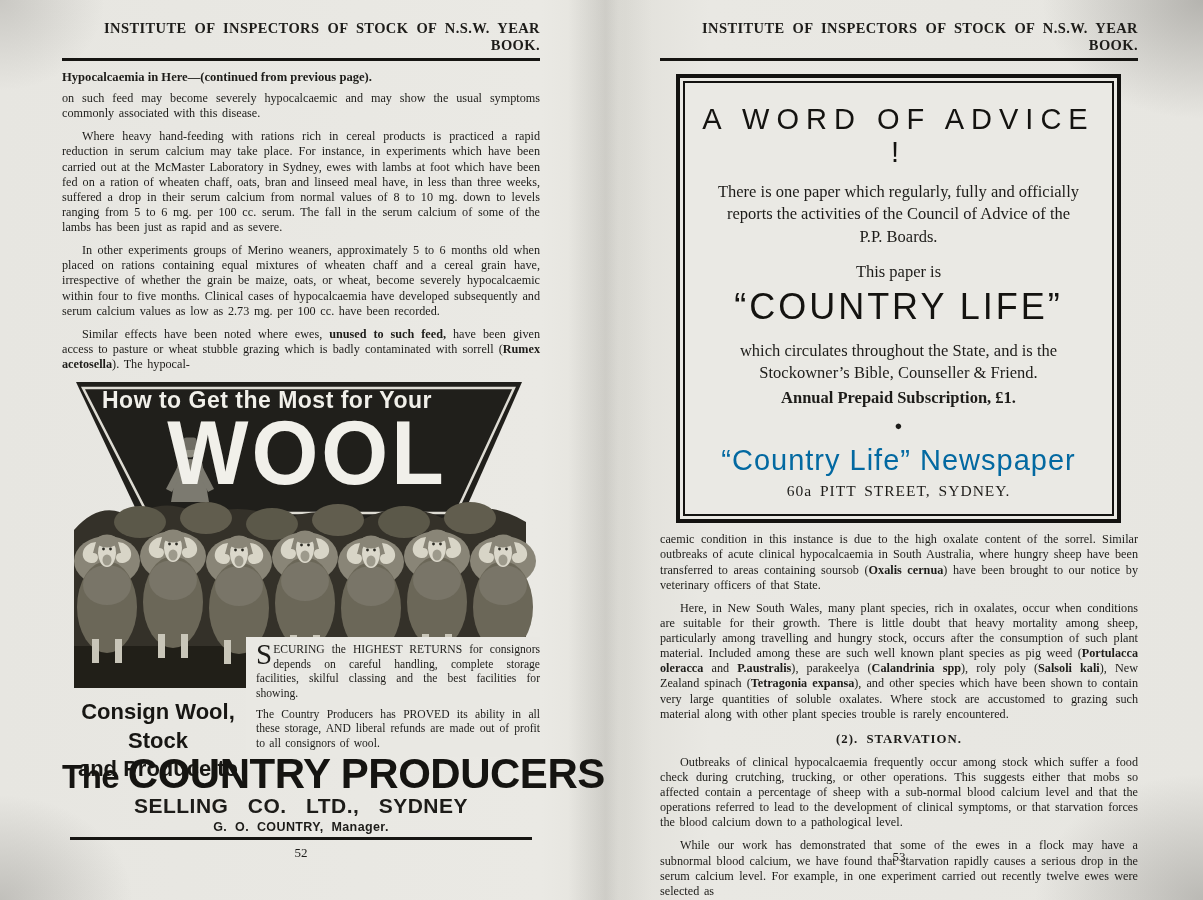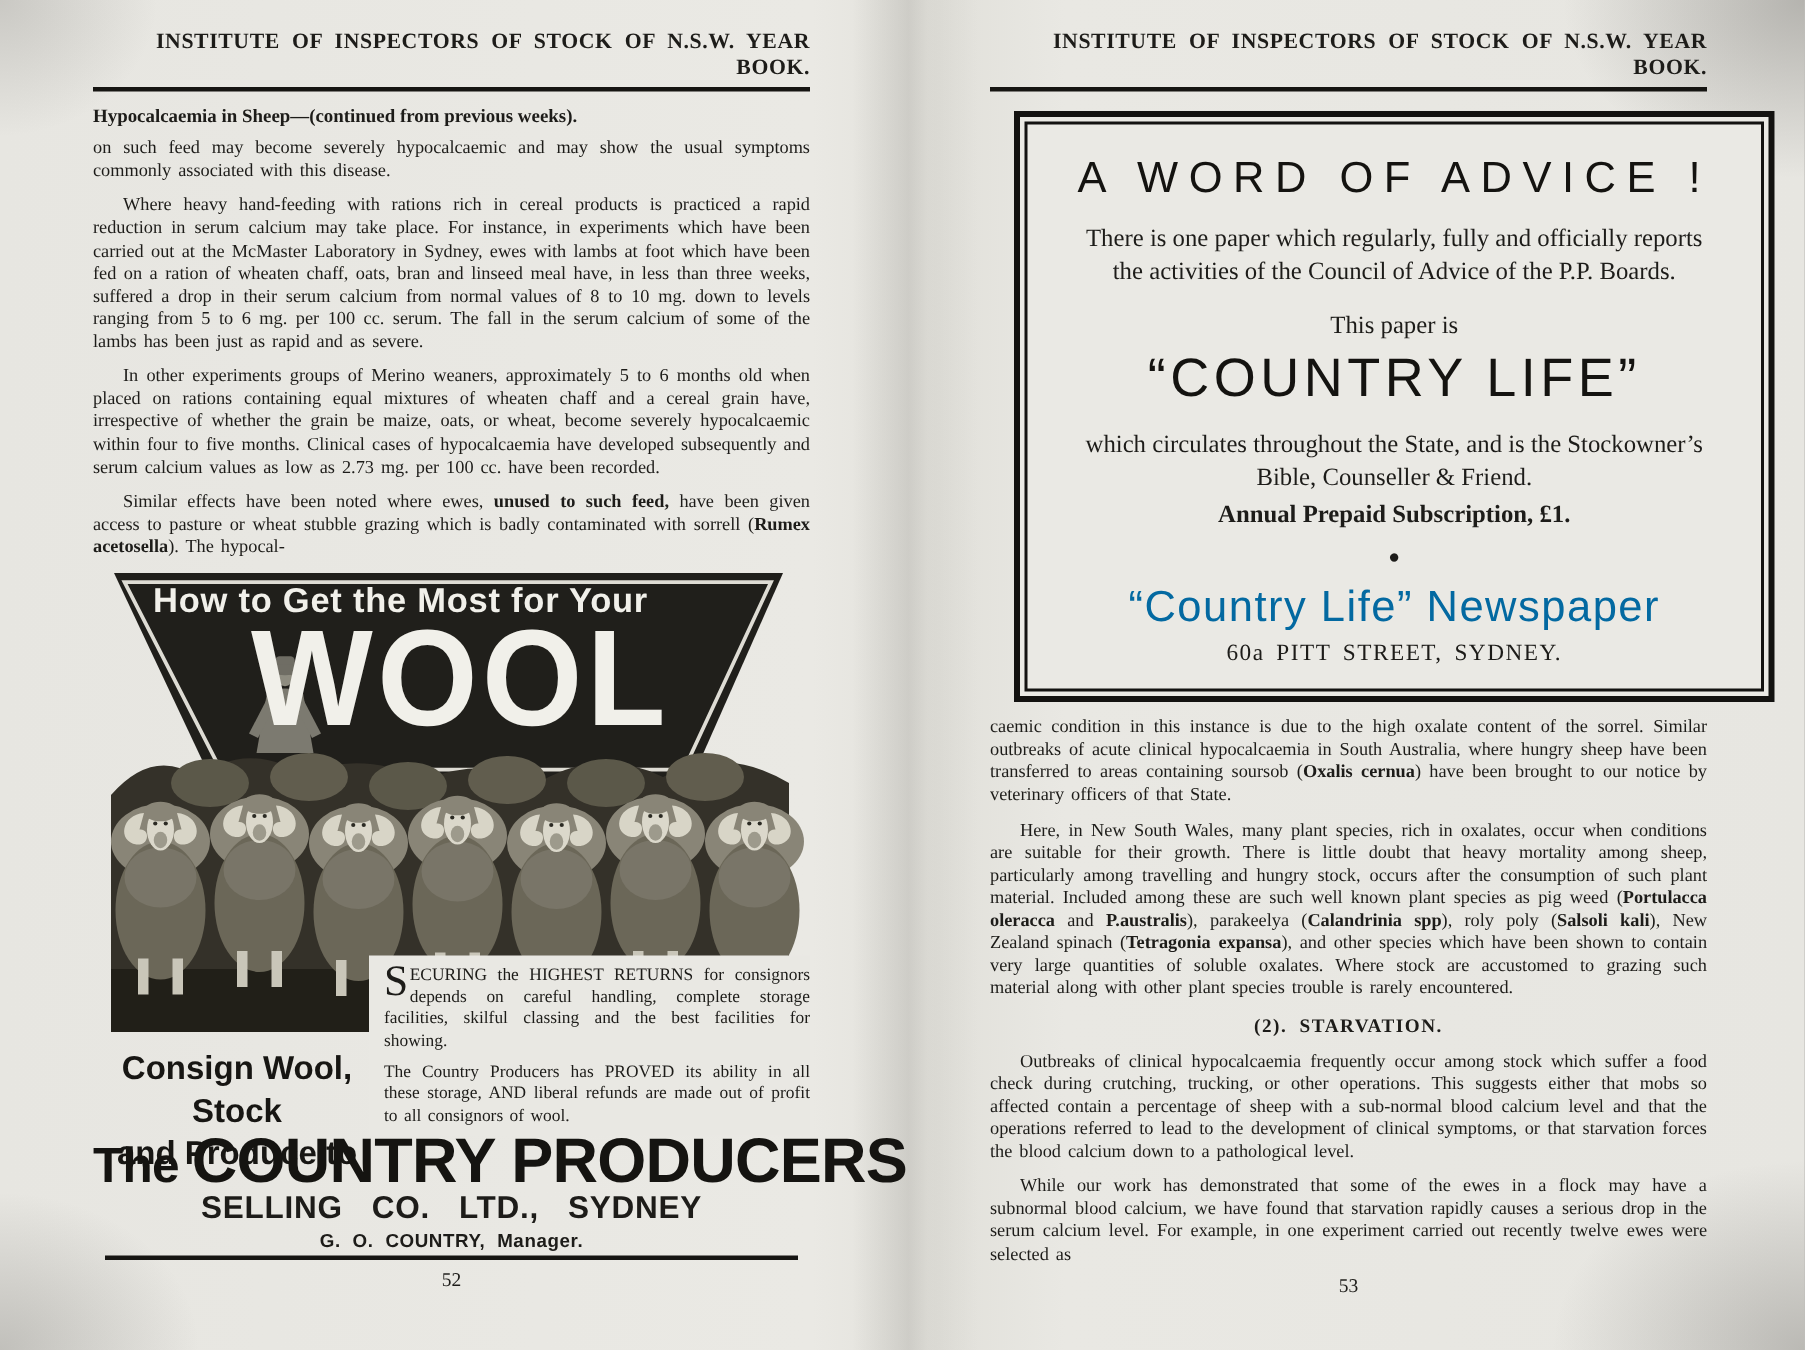--- a/index.html
+++ b/index.html
@@ -49,21 +49,21 @@
     font-family:"Liberation Sans",sans-serif;font-weight:bold;font-size:21px;word-spacing:13px;letter-spacing:.5px;}
   .manager{position:absolute;left:0;top:440px;width:478px;text-align:center;
     font-family:"Liberation Sans",sans-serif;font-weight:bold;font-size:12.5px;word-spacing:4px;letter-spacing:.4px;}
   .ad-rule{position:absolute;left:8px;top:457px;width:462px;height:2.5px;background:#161512;}
 
   .pagenum{position:absolute;left:0;width:100%;text-align:center;font-size:13px;}
   .pn-left{top:845px;}
   .pn-right{top:849px;}
 
   
-  .advice-outer{border:4px solid #131210;padding:3px;margin:13px 0 0 16px;width:507px;box-sizing:border-box;background:#eae9e4;}
+  .advice-outer{border:4px solid #131210;padding:3px;margin:13px 0 0 16px;width:445px;box-sizing:border-box;background:#eae9e4;}
   .advice-inner{border:2.5px solid #131210;padding:12px 8px 14px;text-align:center;}
   .advice-title{font-family:"Liberation Sans",sans-serif;font-size:29px;letter-spacing:7px;margin:8px 0 12px;color:#141310;}
   .advice-intro{font-size:16.5px;line-height:1.35;margin:0 22px 14px;}
   .advice-thispaper{font-size:16.5px;margin:0 0 4px;}
   .advice-brand{font-family:"Liberation Sans",sans-serif;font-size:36px;letter-spacing:3px;margin:0 0 12px;color:#141310;}
   .advice-circ{font-size:16.5px;line-height:1.35;margin:0 14px 4px;}
   .advice-sub{font-size:16.5px;font-weight:bold;margin:0 0 10px;}
   .advice-bullet{font-size:13px;margin:0 0 10px;}
   .advice-news{font-family:"Liberation Sans",sans-serif;font-size:29px;letter-spacing:1px;margin:0 0 5px;color:#0369a1;}
   .advice-addr{font-size:15.5px;letter-spacing:1px;word-spacing:3px;font-weight:500;}
@@ -73,21 +73,21 @@
 </head>
 <body>
 
 <div class="scan">
   <div class="gutter"></div>
 
   <div class="page page-left">
     <div class="hdr">INSTITUTE OF INSPECTORS OF STOCK OF N.S.W. YEAR BOOK.</div>
 
     <div class="body-text">
-      <div class="art-title">Hypocalcaemia in Sheep—(continued from previous weeks).</div>
+      <div class="art-title">Hypocalcaemia in Here—(continued from previous page).</div>
       <p class="jp">on such feed may become severely hypocalcaemic and may show the usual symptoms commonly associated with this disease.</p>
       <p class="jp ind">Where heavy hand-feeding with rations rich in cereal products is practiced a rapid reduction in serum calcium may take place. For instance, in experiments which have been carried out at the McMaster Laboratory in Sydney, ewes with lambs at foot which have been fed on a ration of wheaten chaff, oats, bran and linseed meal have, in less than three weeks, suffered a drop in their serum calcium from normal values of 8 to 10 mg. down to levels ranging from 5 to 6 mg. per 100 cc. serum. The fall in the serum calcium of some of the lambs has been just as rapid and as severe.</p>
       <p class="jp ind">In other experiments groups of Merino weaners, approximately 5 to 6 months old when placed on rations containing equal mixtures of wheaten chaff and a cereal grain have, irrespective of whether the grain be maize, oats, or wheat, become severely hypocalcaemic within four to five months. Clinical cases of hypocalcaemia have developed subsequently and serum calcium values as low as 2.73 mg. per 100 cc. have been recorded.</p>
       <p class="jp ind"><span>Similar effects have been noted where ewes, </span><span class="bseg">unused to such feed,</span><span> have been given access to pasture or wheat stubble grazing which is badly contaminated with sorrell (</span><span class="bseg">Rumex acetosella</span><span>).  The hypocal-</span></p>
     </div>
 
     <div class="wool-ad">
       <svg class="ad-art" width="478" height="330" viewBox="0 0 478 330">
 
         <polygon points="14,2 460,2 399,140 79,140" fill="#201f1b"></polygon>

